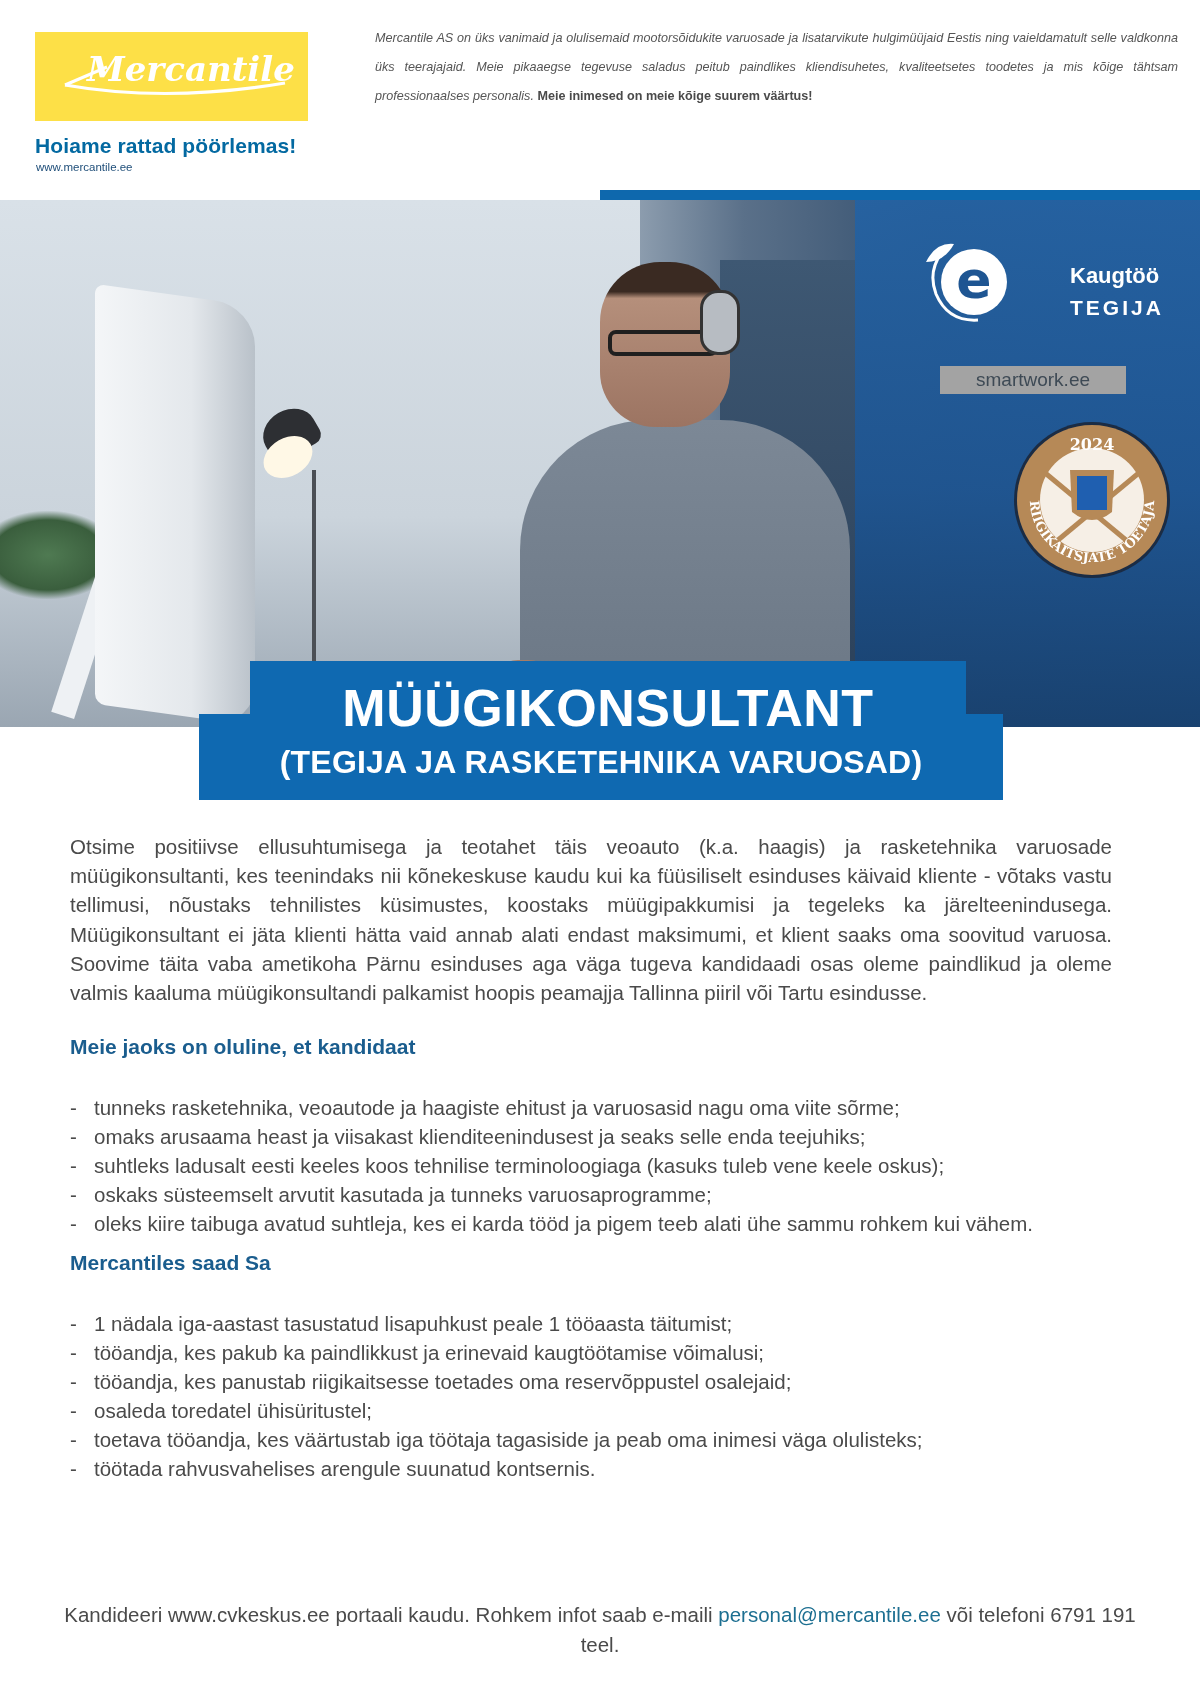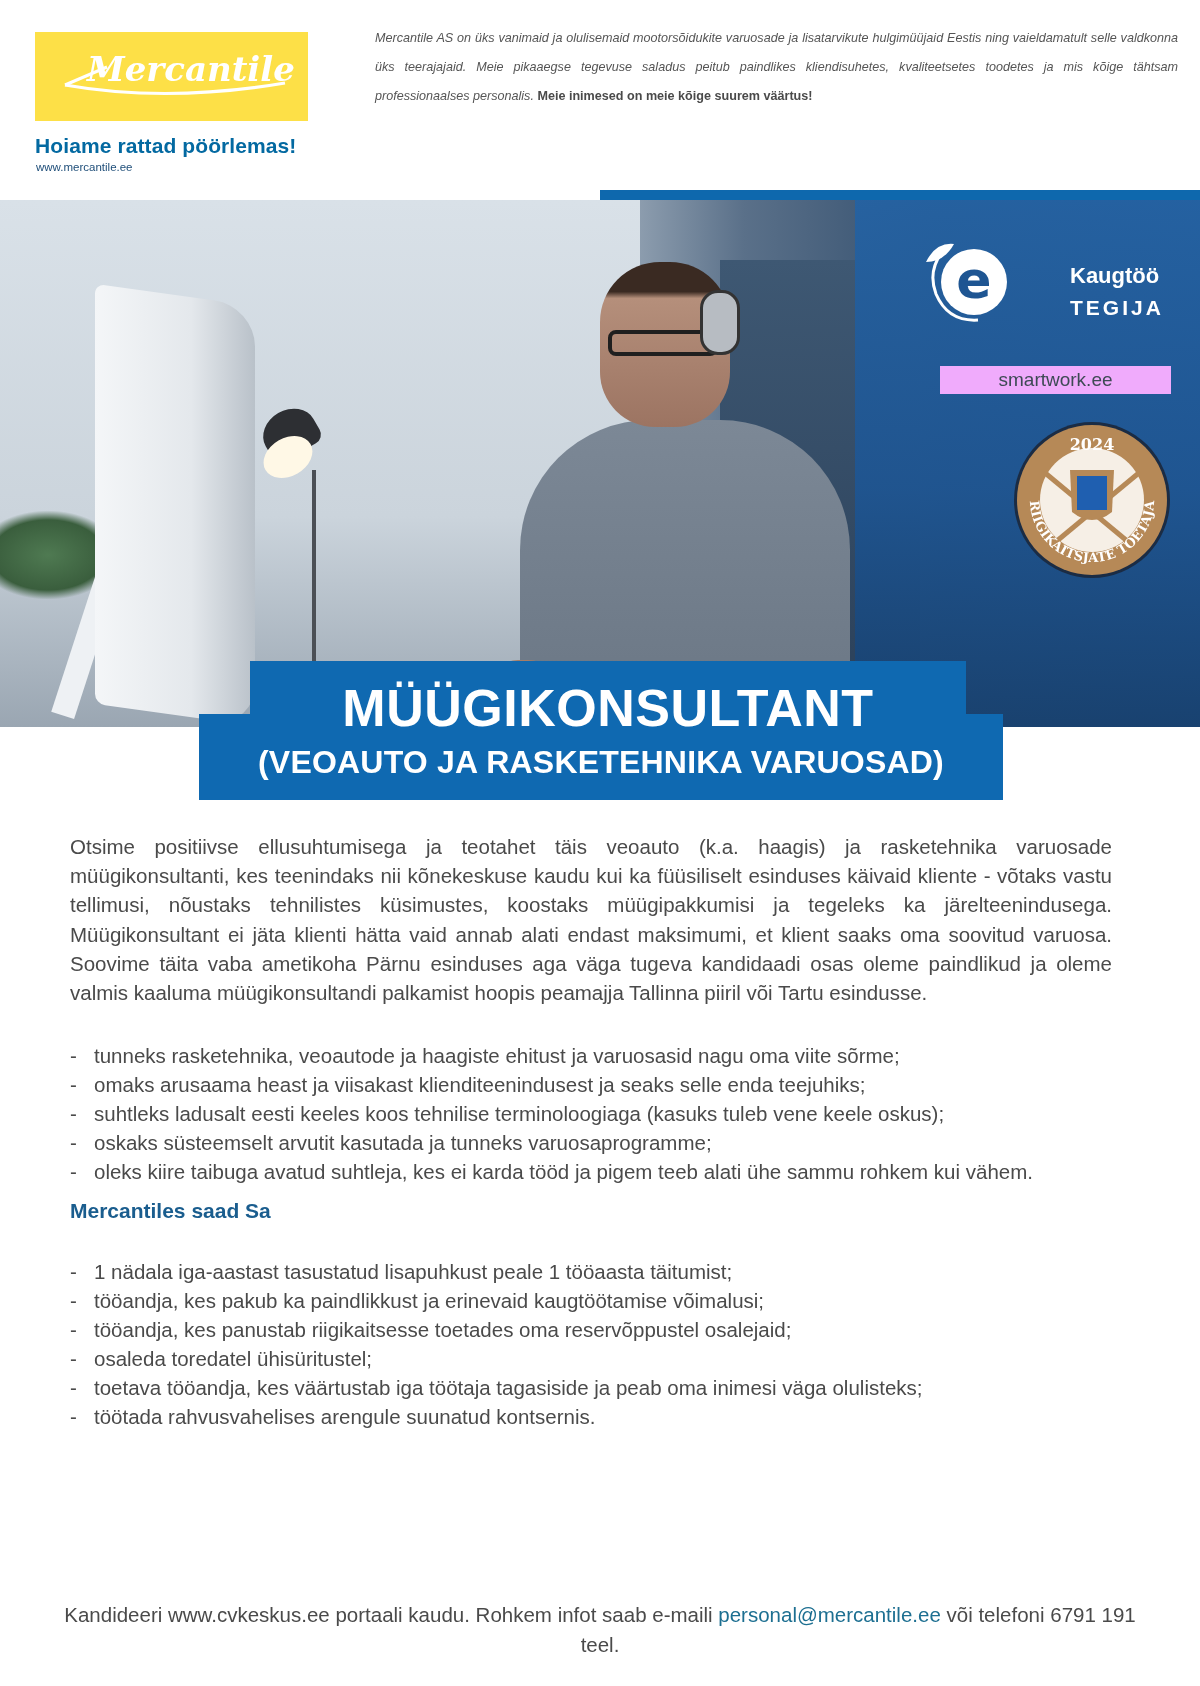--- a/index.html
+++ b/index.html
@@ -65,21 +65,21 @@
   .headset { position: absolute; left: 700px; top: 90px; width: 40px; height: 65px;
     background: #b7bcc2; border-radius: 18px; border: 3px solid #333; }
   .pen { position: absolute; left: 430px; top: 484px; width: 120px; height: 5px; background: #1a1a1a; border-radius: 3px; transform: rotate(-2deg); }
   .hand { position: absolute; left: 488px; top: 460px; width: 70px; height: 80px; background: #a67d66; border-radius: 30px; }
 
   
   .kaug-logo { position: absolute; left: 918px; top: 232px; width: 90px; height: 95px; }
   .kaug-text { position: absolute; left: 1070px; top: 260px; color: #ffffff; font-size: 22px; line-height: 32px; font-weight: bold; }
   .kaug-text .l2 { letter-spacing: 3px; font-size: 21px; }
   .smartwork {
-    position: absolute; left: 940px; top: 366px; width: 231px; height: 28px; background: #f0abfc;
+    position: absolute; left: 940px; top: 366px; width: 186px; height: 28px; background: #a3a3a3;
     color: #3e4a55; font-size: 19px; line-height: 28px; text-align: center;
   }
   .rk-badge { position: absolute; left: 1012px; top: 420px; width: 160px; height: 160px; }
 
   
   .title-upper { position: absolute; left: 250px; top: 661px; width: 716px; height: 75px; background: #0f69b1; }
   .title-lower { position: absolute; left: 199px; top: 714px; width: 804px; height: 86px; background: #0f69b1; }
   .title-line1 {
     position: absolute; left: 250px; top: 678px; width: 716px; text-align: center;
     color: #ffffff; font-weight: bold; font-size: 52px; letter-spacing: 0.5px;
@@ -165,25 +165,26 @@
   <rect x="65" y="56" width="30" height="34" fill="#1f5fb0"></rect>
   <path id="rkArc" d="M18 80 A62 62 0 0 0 142 80" fill="none"></path>
   <text fill="#fff" font-family="DejaVu Serif, serif" font-weight="bold" font-size="13">
     <textPath href="#rkArc" startOffset="50%" text-anchor="middle">RIIGIKAITSJATE TOETAJA</textPath>
   </text>
 </svg>
 
 <div class="title-upper"></div>
 <div class="title-lower"></div>
 <div class="title-line1">MÜÜGIKONSULTANT</div>
-<div class="title-line2">(VEOAUTO JA RASKETEHNIKA VARUOSAD)</div>
+<div class="title-line2">(TEGIJA JA RASKETEHNIKA VARUOSAD)</div>
 
 <div class="content">
   <p class="para">Otsime positiivse ellusuhtumisega ja teotahet täis veoauto (k.a. haagis) ja rasketehnika varuosade müügikonsultanti, kes teenindaks nii kõnekeskuse kaudu kui ka füüsiliselt esinduses käivaid kliente - võtaks vastu tellimusi, nõustaks tehnilistes küsimustes, koostaks müügipakkumisi ja tegeleks ka järelteenindusega. Müügikonsultant ei jäta klienti hätta vaid annab alati endast maksimumi, et klient saaks oma soovitud varuosa. Soovime täita vaba ametikoha Pärnu esinduses aga väga tugeva kandidaadi osas oleme paindlikud ja oleme valmis kaaluma müügikonsultandi palkamist hoopis peamajja Tallinna piiril või Tartu esindusse.</p>
 
+  <h2 class="section-heading">Meie jaoks on oluline, et kandidaat</h2>
   <ul class="bullets">
     <li><span class="dash">-</span><span>tunneks rasketehnika, veoautode ja haagiste ehitust ja varuosasid nagu oma viite sõrme;</span></li>
     <li><span class="dash">-</span><span>omaks arusaama heast ja viisakast klienditeenindusest ja seaks selle enda teejuhiks;</span></li>
     <li><span class="dash">-</span><span>suhtleks ladusalt eesti keeles koos tehnilise terminoloogiaga (kasuks tuleb vene keele oskus);</span></li>
     <li><span class="dash">-</span><span>oskaks süsteemselt arvutit kasutada ja tunneks varuosaprogramme;</span></li>
     <li><span class="dash">-</span><span>oleks kiire taibuga avatud suhtleja, kes ei karda tööd ja pigem teeb alati ühe sammu rohkem kui vähem.</span></li>
   </ul>
 
   <h2 class="section-heading heading-2">Mercantiles saad Sa</h2>
   <ul class="bullets">

